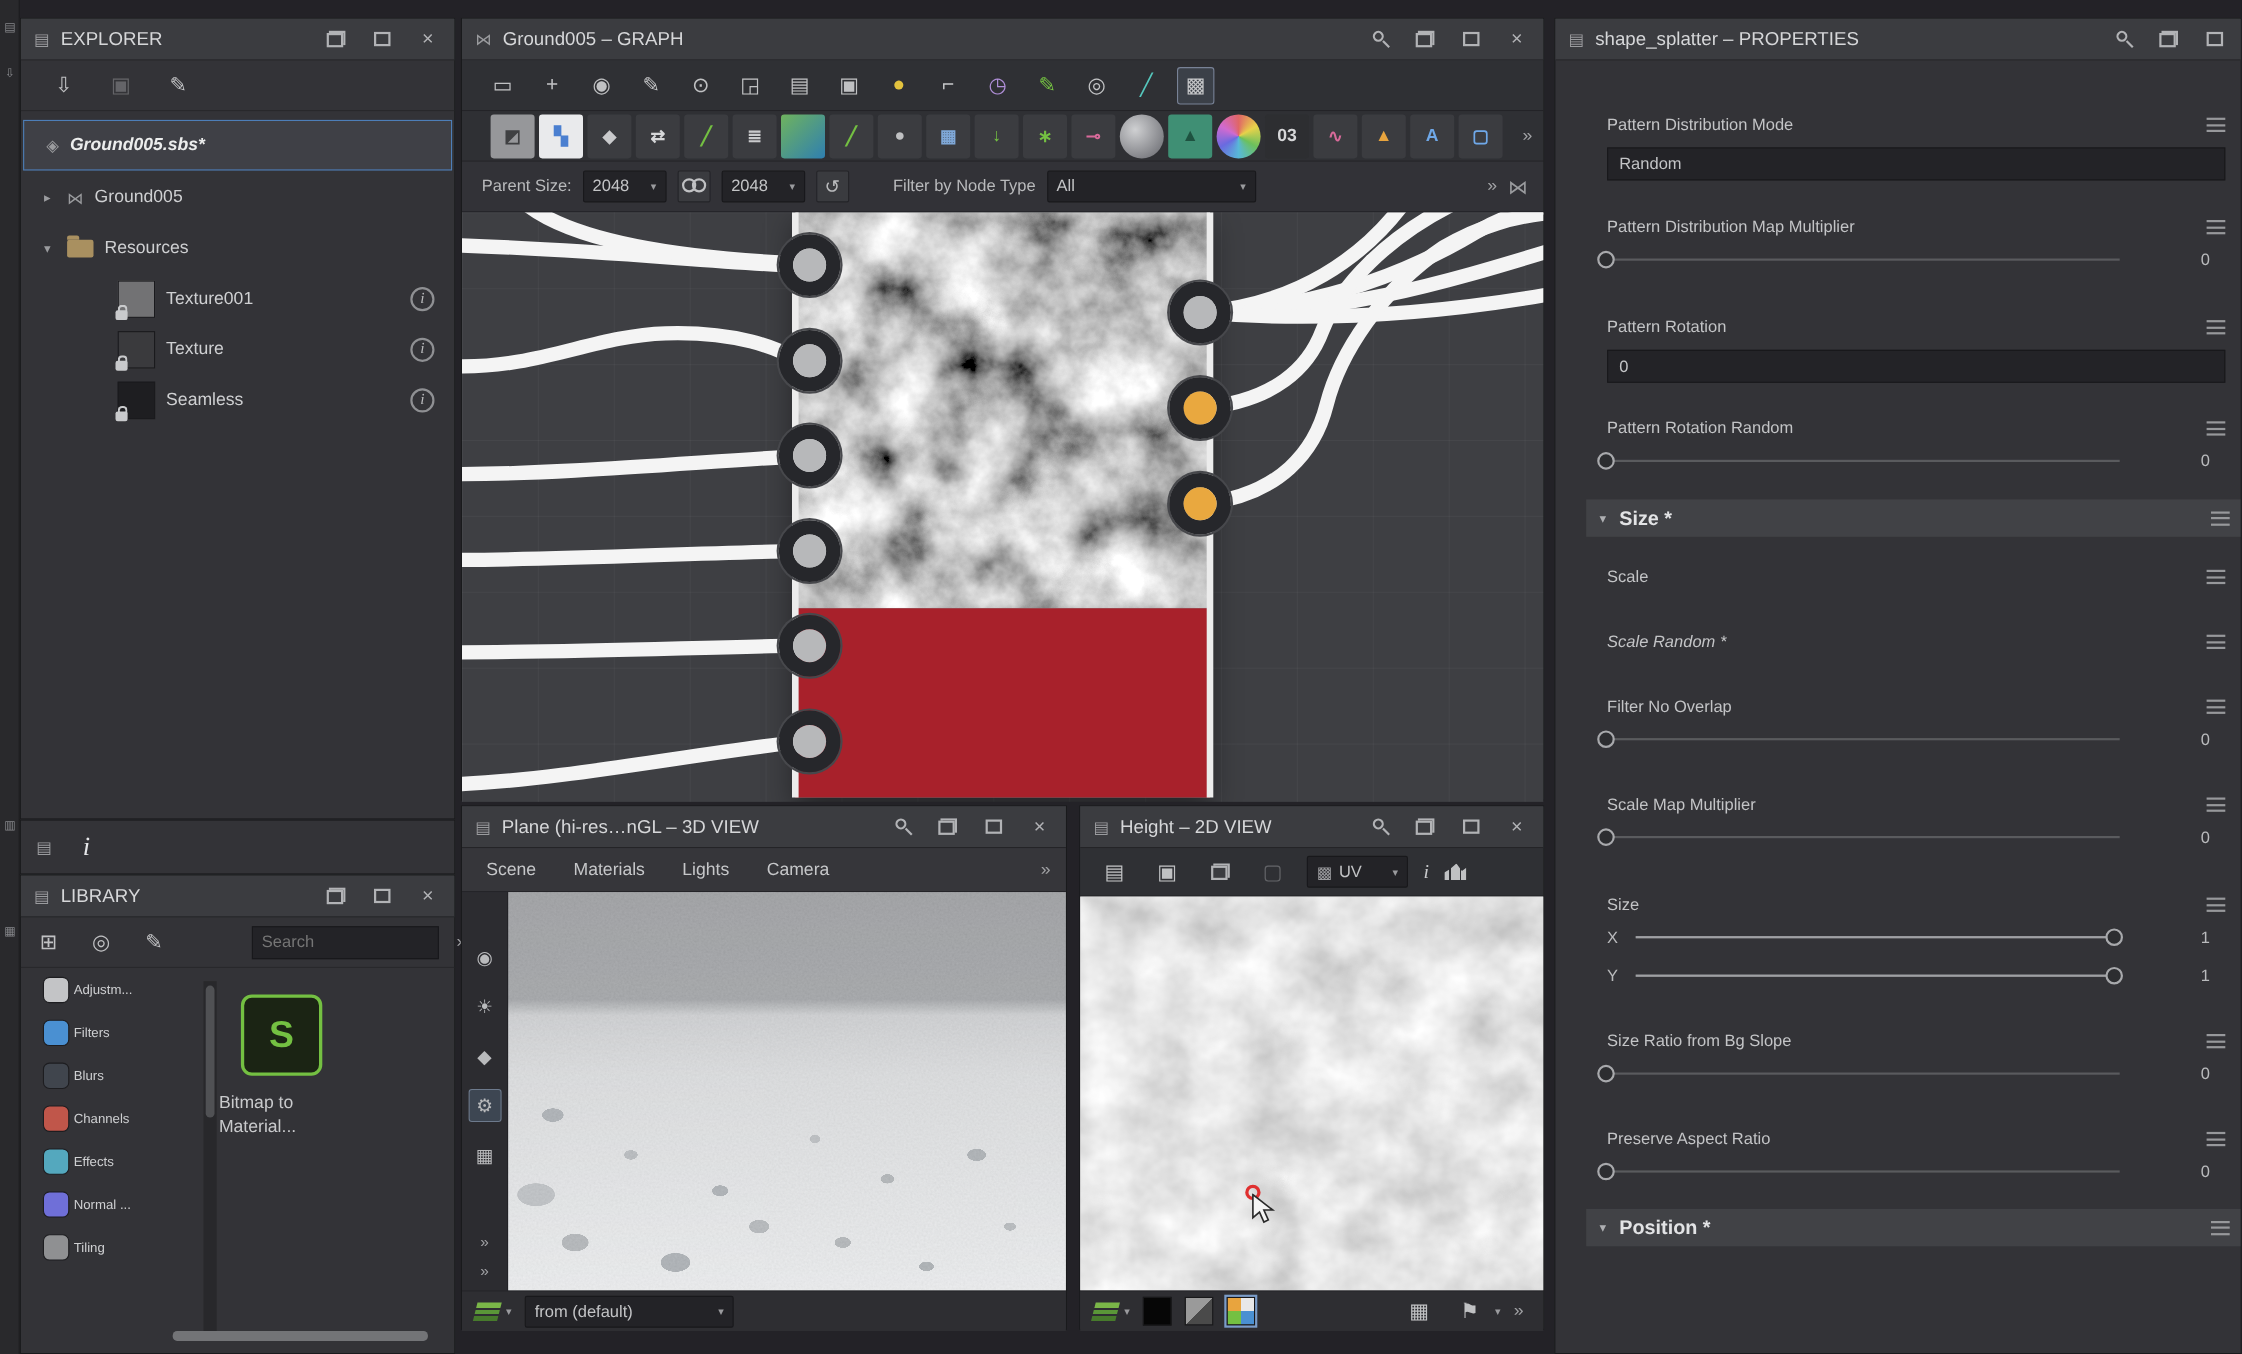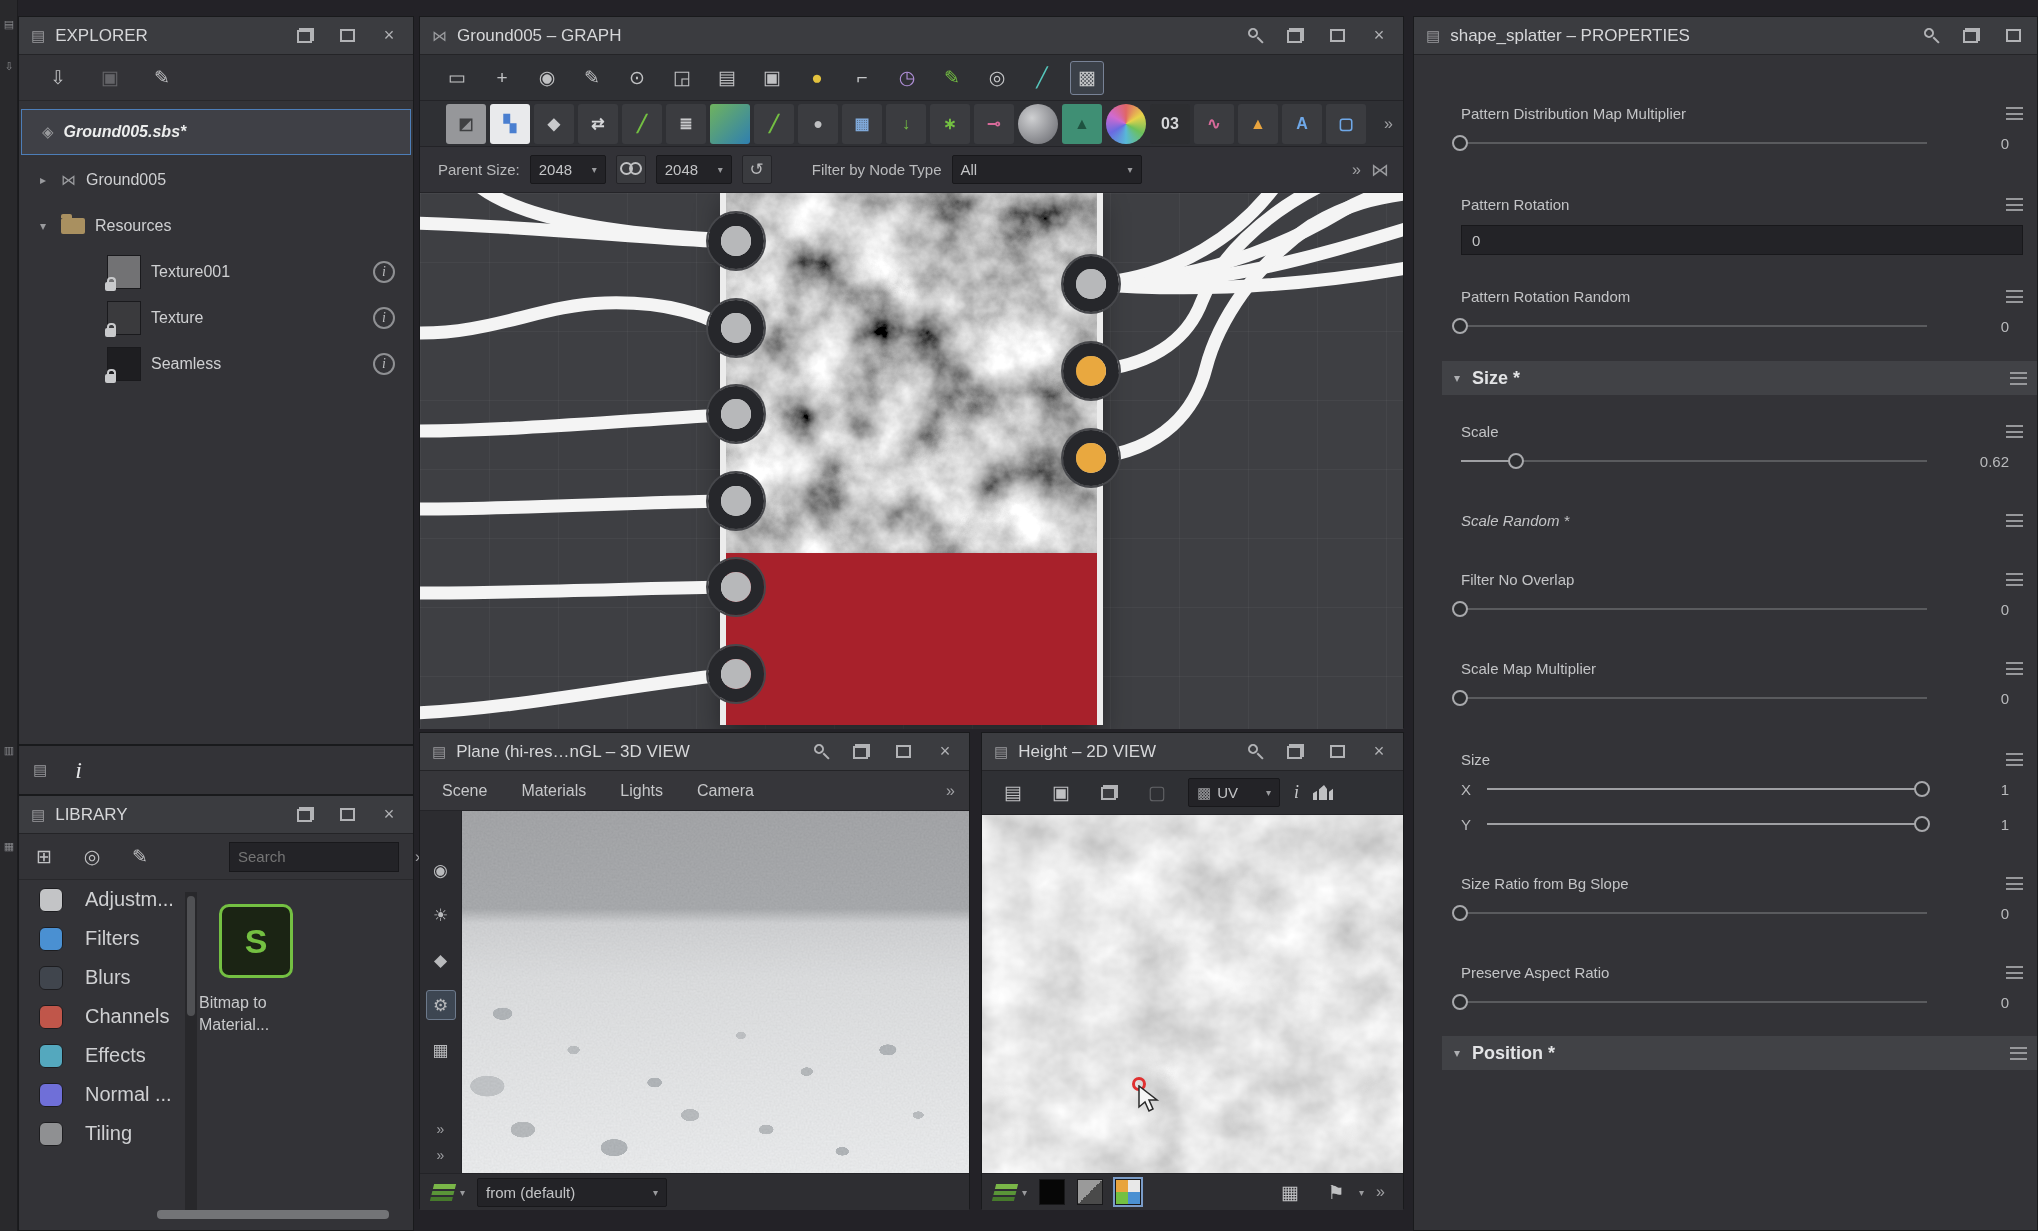--- a/index.html
+++ b/index.html
@@ -44,21 +44,21 @@
 .folder::before{content:"";position:absolute;top:-4px;left:0;width:11px;height:4px;background:#a99060;border-radius:2px 2px 0 0}
 
 #infobar{position:absolute;left:18px;top:745px;width:396px;height:50px;background:#333337;border:1px solid #191a1c;display:flex;align-items:center;gap:28px;padding-left:14px}
 #infobar .iglyph{font-family:"Liberation Serif",serif;font-style:italic;font-size:24px;color:#e6e7e9}
 
 #library{left:18px;top:795px;width:396px;height:436px}
 .librow{height:46px;display:flex;align-items:center;gap:16px;padding-left:8px;border-bottom:1px solid #28282b}
 .search{width:170px;height:30px;background:#232327;border:1px solid #18181b;color:#c3c4c6;font-size:15px;padding:0 8px;margin-left:56px}
 .ovf{color:#a0a1a4;font-size:16px}
 .fhdr{font-size:16px;color:#dcdddf;padding:14px 0 10px 20px}
-.fitem{height:39px;display:flex;align-items:center;gap:22px;padding-left:20px;font-size:20px;color:#cfd0d2;width:166px}
+.fitem{height:39px;display:flex;align-items:center;gap:4px;padding-left:20px;font-size:12px;color:#cfd0d2;width:166px}
 .ficon{width:24px;height:24px;border-radius:6px;flex:none;border:1px solid #1d1d20}
 .libdivider{position:absolute;left:166px;top:96px;width:12px;height:318px;background:#28282b}
 .libthumb{position:absolute;left:168px;top:100px;width:8px;height:120px;background:#505154;border-radius:4px}
 .hscroll{position:absolute;left:138px;top:414px;width:232px;height:9px;background:#737477;border-radius:4px}
 .preview{position:absolute;left:190px;top:108px;width:160px}
 .logo{width:74px;height:74px;border-radius:10px;background:#1b2414;border:3px solid #74c042;display:flex;align-items:center;justify-content:center;font-size:34px;font-weight:bold;color:#74c042;margin-left:10px}
 .plabel{margin-top:14px;font-size:16px;color:#c9cacc;width:120px;line-height:1.35;margin-left:-10px}
 
 #graphp{left:419px;top:16px;width:985px;height:712px}
 .gtools{height:46px;background:#2f3034;border-bottom:1px solid #232327;display:flex;align-items:center;gap:11px;padding-left:20px}
@@ -757,20 +757,29 @@
         </span>
       <span class="wbtn">
           <span class="ic-float"></span>
         </span>
       <span class="wbtn">
           <span class="ic-max"></span>
         </span>
     </div>
     <div class="pbody">
 
+      <div class="prop mbA">
+        <div class="phead">
+          <span class="plbl">Pattern Distribution Mode</span>
+          <span class="menu-ic"></span>
+        </div>
+        <div class="pfield">
+          <span>Random</span>
+        </div>
+      </div>
 
       <div class="prop mbC">
         <div class="phead">
           <span class="plbl">Pattern Distribution Map Multiplier</span>
           <span class="menu-ic"></span>
         </div>
         <div class="pctl">
           <div class="slider">
             <div class="track"></div>
             <div class="fill" style="width: 0%;"></div>
@@ -809,28 +818,20 @@
         <span class="chev">▾</span>
         <span>Size *</span>
         <span class="sp"></span>
         <span class="menu-ic"></span>
       </div>
 
       <div class="prop mbB">
         <div class="phead">
           <span class="plbl">Scale</span>
           <span class="menu-ic"></span>
-        </div>
-        <div class="pctl">
-          <div class="slider">
-            <div class="track"></div>
-            <div class="fill" style="width: 12%;"></div>
-            <div class="handle" style="left: 12%;"></div>
-          </div>
-          <span class="pvalue">0.62</span>
         </div>
       </div>
 
       <div class="prop mbB">
         <div class="phead">
           <span class="plbl it">Scale Random *</span>
           <span class="menu-ic"></span>
         </div>
       </div>
 

